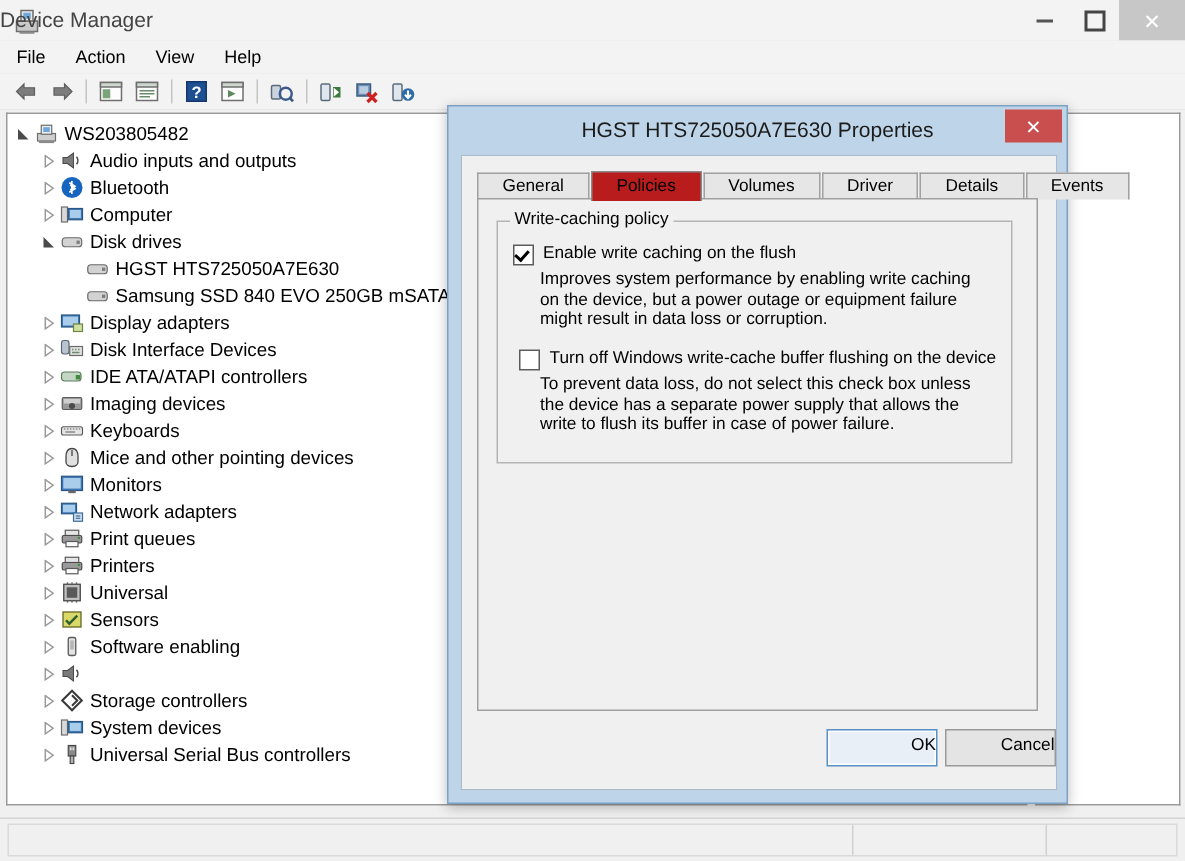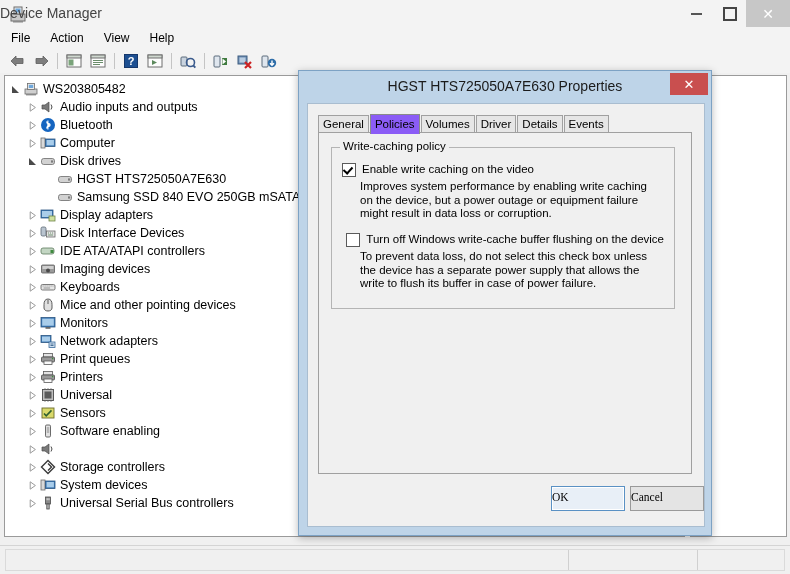--- a/index.html
+++ b/index.html
@@ -100,26 +100,26 @@
     position:absolute;right:3px;top:2px;width:38px;height:22px;
     background:#c94f4f;color:#fff;display:flex;align-items:center;justify-content:center;
     font-size:13px;
   }
   .dlg-body{
     position:absolute;left:8px;top:32px;width:396px;height:422px;
     background:#f0f0f0;border:1px solid #a9bdd0;
   }
   .tabs{position:absolute;left:10px;top:10px;height:19px;display:flex;align-items:flex-end;}
   .tab{
-    height:17px;line-height:17px;padding:0 4px;font-size:11.5px;
+    height:17px;line-height:17px;padding:0 16px;font-size:11.5px;
     background:#e6e6e6;border:1px solid #a0a0a0;border-bottom:none;margin-right:1px;
     color:#000;
   }
   .tab.active{
-    height:19px;line-height:19px;background:#8b5cf6;border-color:#8a8a8a;
+    height:19px;line-height:19px;background:#b91c1c;border-color:#8a8a8a;
     font-weight:normal;position:relative;z-index:3;margin-bottom:-1px;
   }
   .tabpage{
     position:absolute;left:10px;top:28px;width:372px;height:340px;
     background:#f0f0f0;border:1px solid #a0a0a0;
   }
   .group{
     position:absolute;left:12px;top:14px;width:342px;height:160px;
     border:1px solid #b4b4b4;
   }
@@ -135,22 +135,22 @@
   .cbox.checked::after{
     content:"";position:absolute;left:2px;top:1px;width:4px;height:7px;
     border:solid #000;border-width:0 2px 2px 0;transform:rotate(42deg);
   }
   .cblabel{font-size:11.5px;line-height:14px;color:#000;}
   .helptext{
     position:absolute;font-size:11.5px;line-height:13.5px;color:#000;
   }
   .btnrow{position:absolute;left:0;top:382px;width:396px;height:30px;}
   .btn{
-    position:absolute;top:0;width:72px;height:23px;line-height:21px;text-align:left;
-    font-size:11.5px;background:#e4e4e4;border:1px solid #9a9a9a;color:#000;font-family:Liberation Serif, serif;
+    position:absolute;top:0;width:72px;height:23px;line-height:21px;text-align:right;
+    font-size:11.5px;background:#e4e4e4;border:1px solid #9a9a9a;color:#000;
   }
   .btn.default{
     border:1px solid #5a91c4;box-shadow:inset 0 0 0 1px #ffffff;
     background:#e8eff7;
   }
   .btn.ok{left:243px;}
   .btn.cancel{left:322px;}
 </style>
 </head>
 <body>
@@ -666,21 +666,21 @@
           <div class="tab">Events</div>
         </div>
 
       <div class="tabpage">
 
         <div class="group">
           <div class="group-title">Write-caching policy</div>
 
           <div class="cbrow" style="left:10px;top:14px;width:320px;">
             <span class="cbox checked"></span>
-            <span class="cblabel">Enable write caching on the video</span>
+            <span class="cblabel">Enable write caching on the flush</span>
           </div>
           <div class="helptext" style="left:28px;top:32px;width:300px;">Improves system performance by enabling write caching on the device, but a power outage or equipment failure might result in data loss or corruption.</div>
 
           <div class="cbrow" style="left:10px;top:84px;width:322px;justify-content:flex-end;">
             <span class="cbox"></span>
             <span class="cblabel">Turn off Windows write-cache buffer flushing on the device</span>
           </div>
           <div class="helptext" style="left:28px;top:102px;width:300px;">To prevent data loss, do not select this check box unless the device has a separate power supply that allows the write to flush its buffer in case of power failure.</div>
         </div>
 

